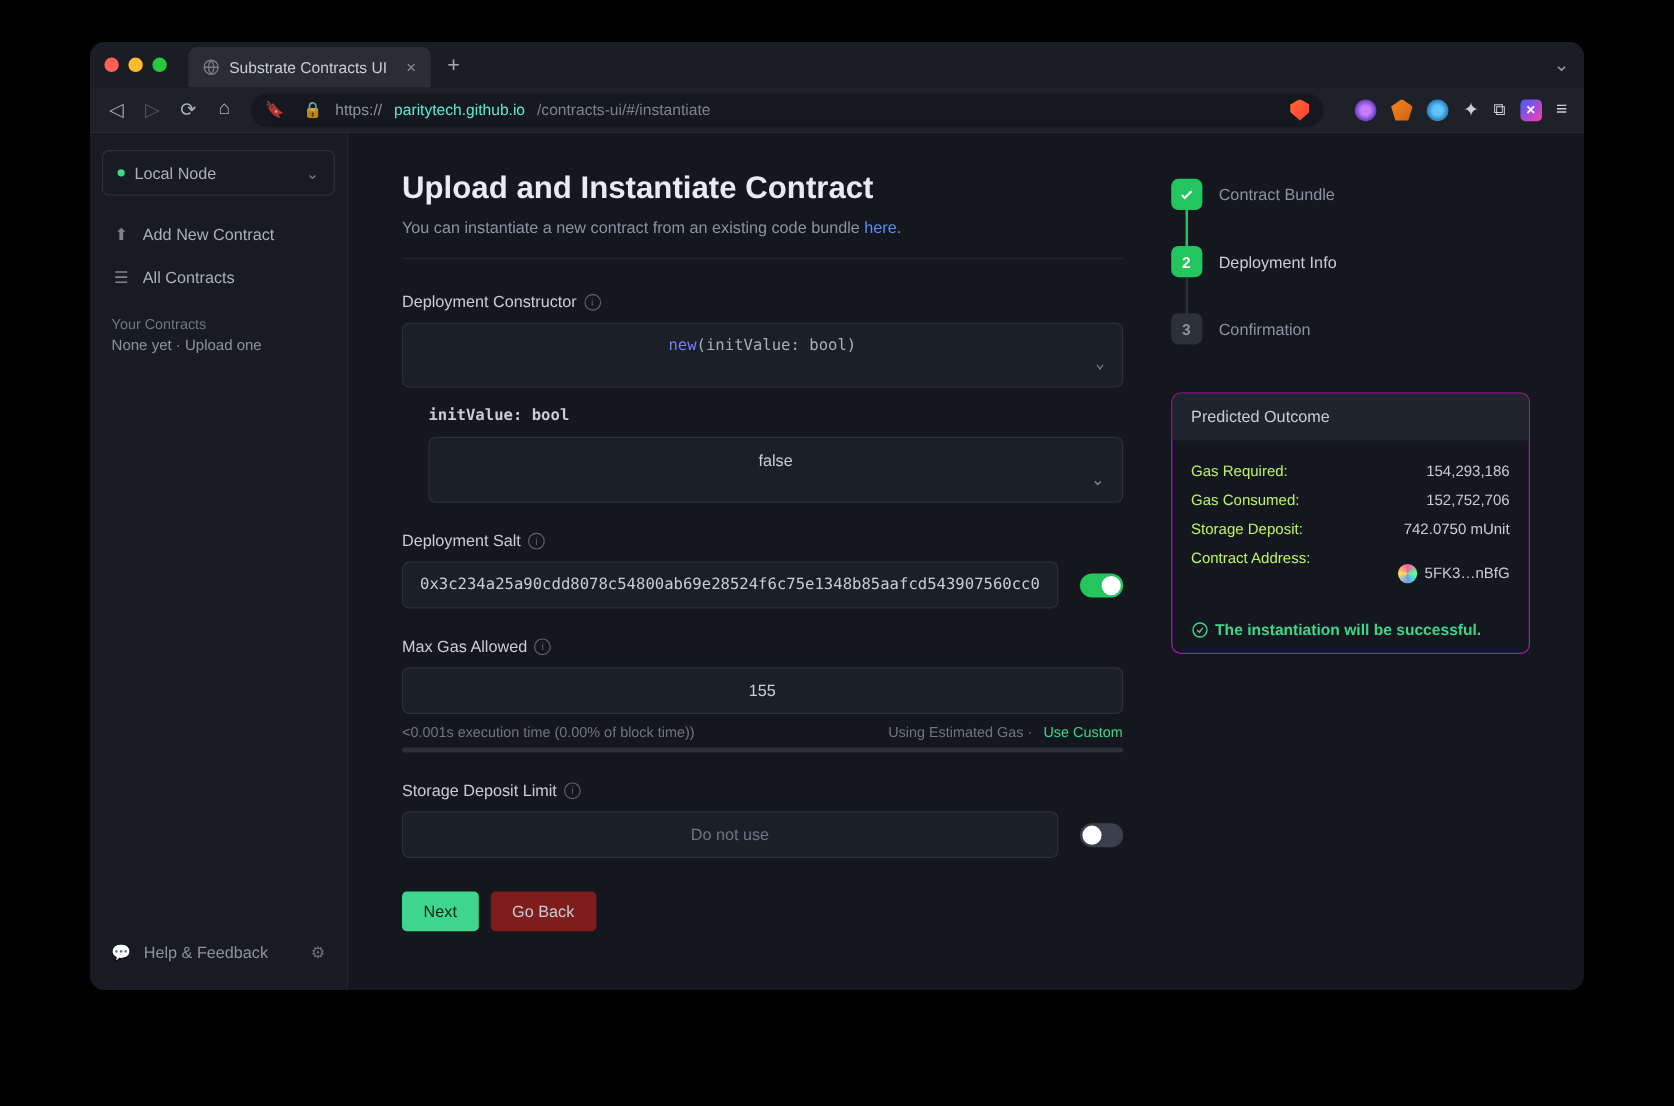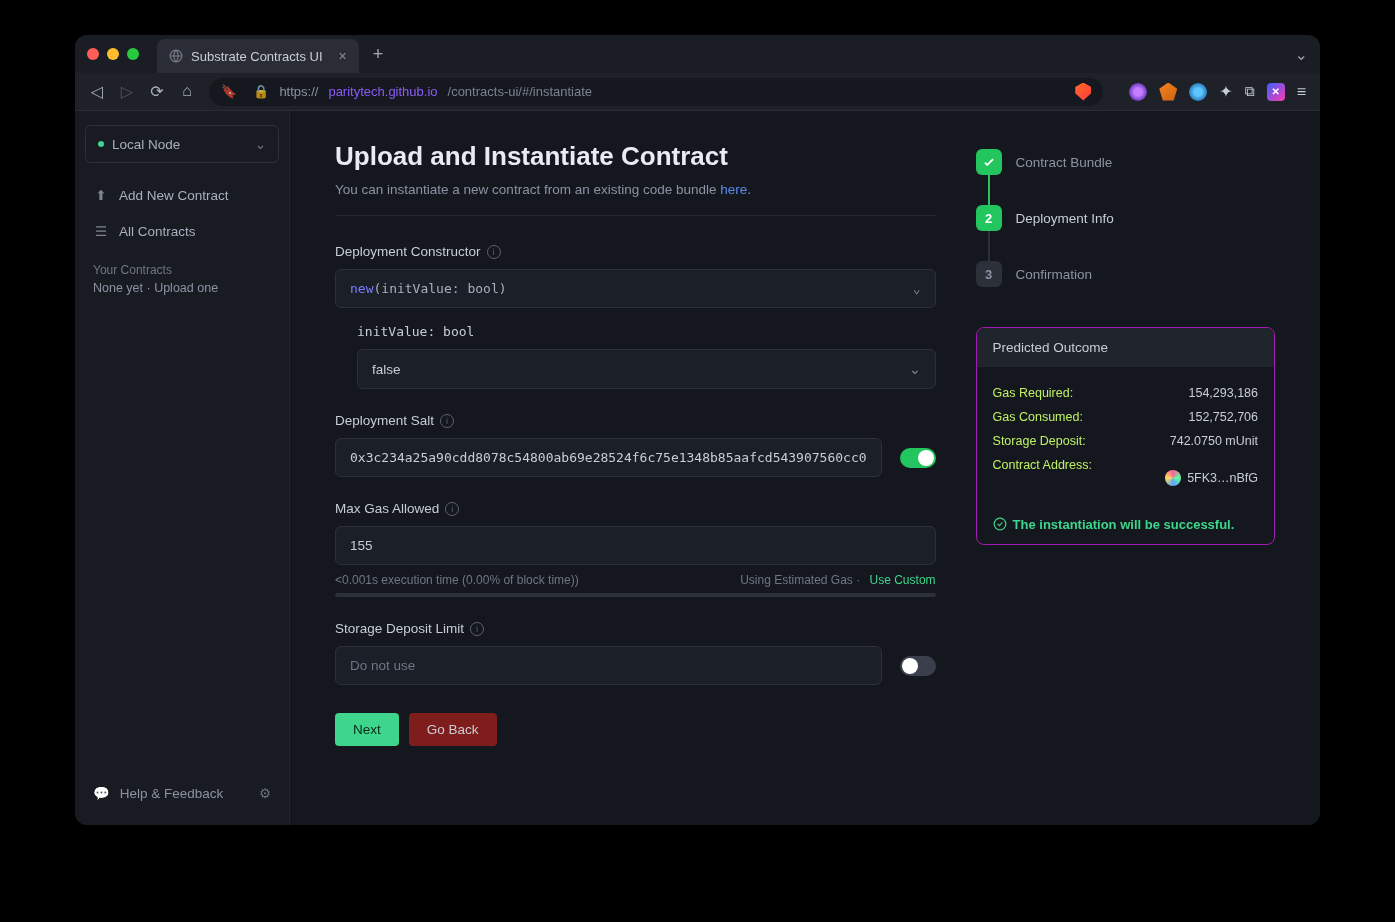--- a/index.html
+++ b/index.html
@@ -71,21 +71,21 @@
   height: 28px;
   border-radius: 14px;
   padding: 0 12px;
   gap: 10px;
   color: #8b93a3;
   font-size: 13px;
   overflow: hidden;
 }
 .url-wrap .bookmark { margin-right: 6px; opacity: .7; }
 .url-wrap .lock { opacity: .8; }
-.url-host { color: #8b5cf6; }
+.url-host { color: #5eead4; }
 .url-path { color: #7a8291; }
 .brave-shield {
   margin-left: auto;
   width: 16px; height: 18px;
   background: linear-gradient(135deg,#ff6a2b,#ff3c3c);
   clip-path: polygon(50% 0,100% 25%,100% 60%,50% 100%,0 60%,0 25%);
 }
 .ext-icons { display: flex; gap: 12px; align-items: center; margin-left: 12px; }
 .ext { width: 18px; height: 18px; border-radius: 50%; display:inline-block; }
 .ext-purple { background: radial-gradient(circle,#c77dff 30%,#6a3cbf 70%); }
@@ -161,30 +161,30 @@
   font-size: 9px; color: #5a6172;
 }
 .select, .input {
   width: 100%;
   background: #1b1f27;
   border: 1px solid #2c3039;
   border-radius: 6px;
   padding: 11px 14px;
   color: #c8cdd6;
   font-size: 13.5px;
-  display: flex; align-items: center;
+  display: flex; align-items: center; flex-direction: column;
 }
 .select .chev { margin-left: auto; opacity: .6; }
 .code { font-family: 'SF Mono', Menlo, Consolas, monospace; font-size: 13px; }
 .kw-new { color: #7c7cff; }
 .kw-type { color: #a8afbd; }
 .nested { margin-left: 22px; margin-top: 16px; }
 .nested-label {
   font-family: 'SF Mono', Menlo, monospace; font-size: 13px;
-  color: #c8cdd6; margin-bottom: 10px; font-weight: 400;
+  color: #c8cdd6; margin-bottom: 10px; font-weight: 700;
 }
 .salt-row { display: flex; align-items: center; gap: 18px; }
 .salt-row .input { flex: 1; }
 .toggle {
   width: 36px; height: 20px; border-radius: 10px;
   position: relative; cursor: pointer; flex-shrink: 0;
 }
 .toggle::after {
   content:""; position:absolute; width:16px; height:16px;
   border-radius:50%; background:#fff; top:2px; transition: left .15s;
@@ -242,21 +242,21 @@
 }
 .orow .k { color: #bef264; }
 .orow .v { color: #c8cdd6; }
 .addr { display: flex; align-items: center; gap: 6px; margin-top: 12px; }
 .identicon {
   width: 16px; height: 16px; border-radius: 50%;
   background: conic-gradient(#ff5ca0,#5cff9a,#5ca0ff,#ffda5c,#ff5ca0);
 }
 .success {
   padding: 12px 16px; color: #3dd68c; font-size: 13px;
-  font-weight: 600; display: flex; gap:6px;
+  font-weight: 600; display: flex; align-items:center; gap:6px;
 }
 </style>
 </head>
 <body>
 
 <div class="window">
 
   <div class="titlebar">
     <div class="traffic">
       <span class="tl-red"></span>

